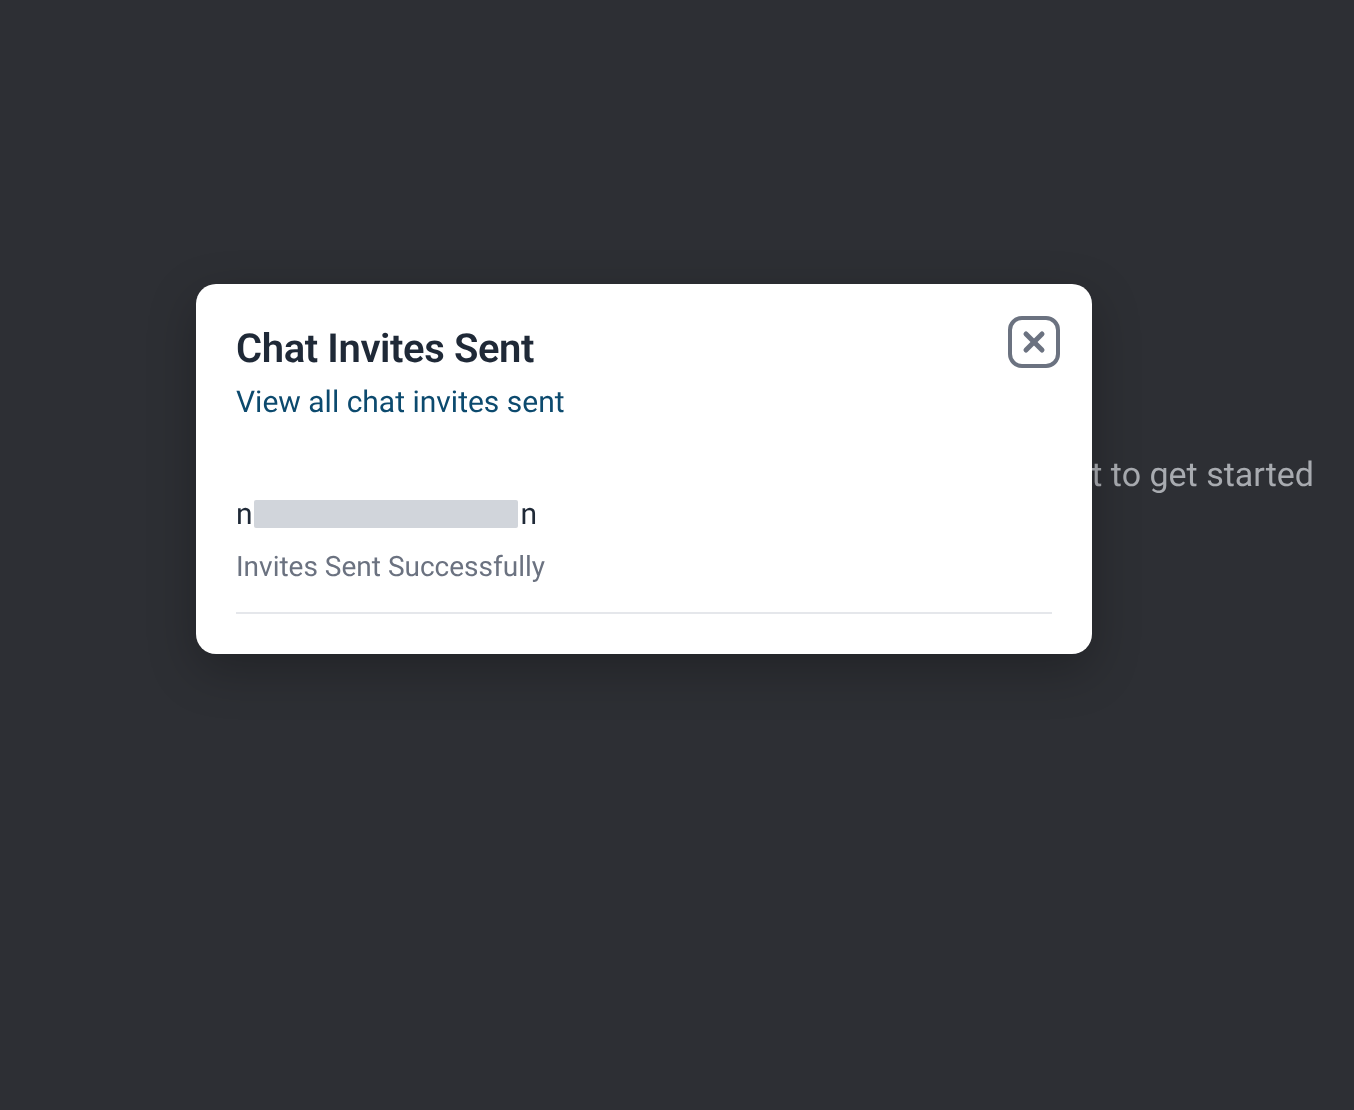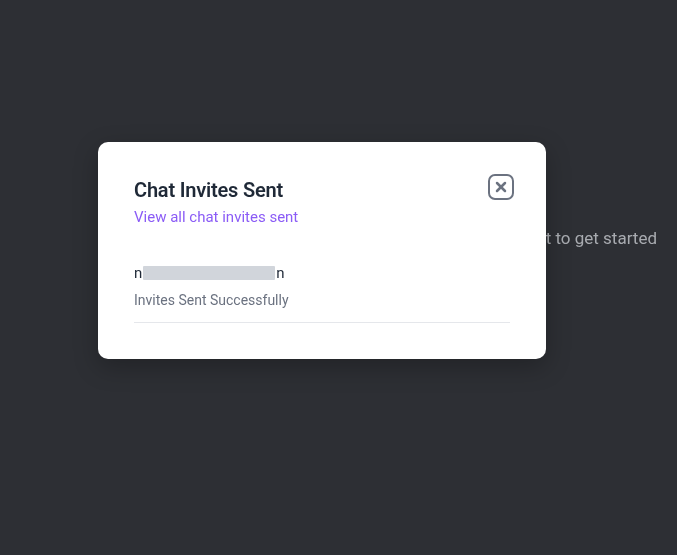--- a/index.html
+++ b/index.html
@@ -23,34 +23,34 @@
       font-size: 17px;
     }
     .modal {
       position: absolute;
       top: 142px;
       left: 98px;
       width: 448px;
       background: #ffffff;
       border-radius: 10px;
       box-shadow: 0 8px 24px rgba(0,0,0,0.25);
-      padding: 36px;
+      padding: 20px;
     }
     .modal-header {
       position: relative;
     }
     .modal-title {
       font-size: 20px;
       font-weight: 600;
       color: #1f2937;
       letter-spacing: -0.01em;
     }
     .modal-subtitle {
       font-size: 15px;
-      color: #8b5cf6;
+      color: #0c4a6e;
       margin-top: 6px;
     }
     .close-btn {
       position: absolute;
       top: -4px;
       right: -4px;
       width: 26px;
       height: 26px;
       background: transparent;
       border: 2px solid #6b7280;

